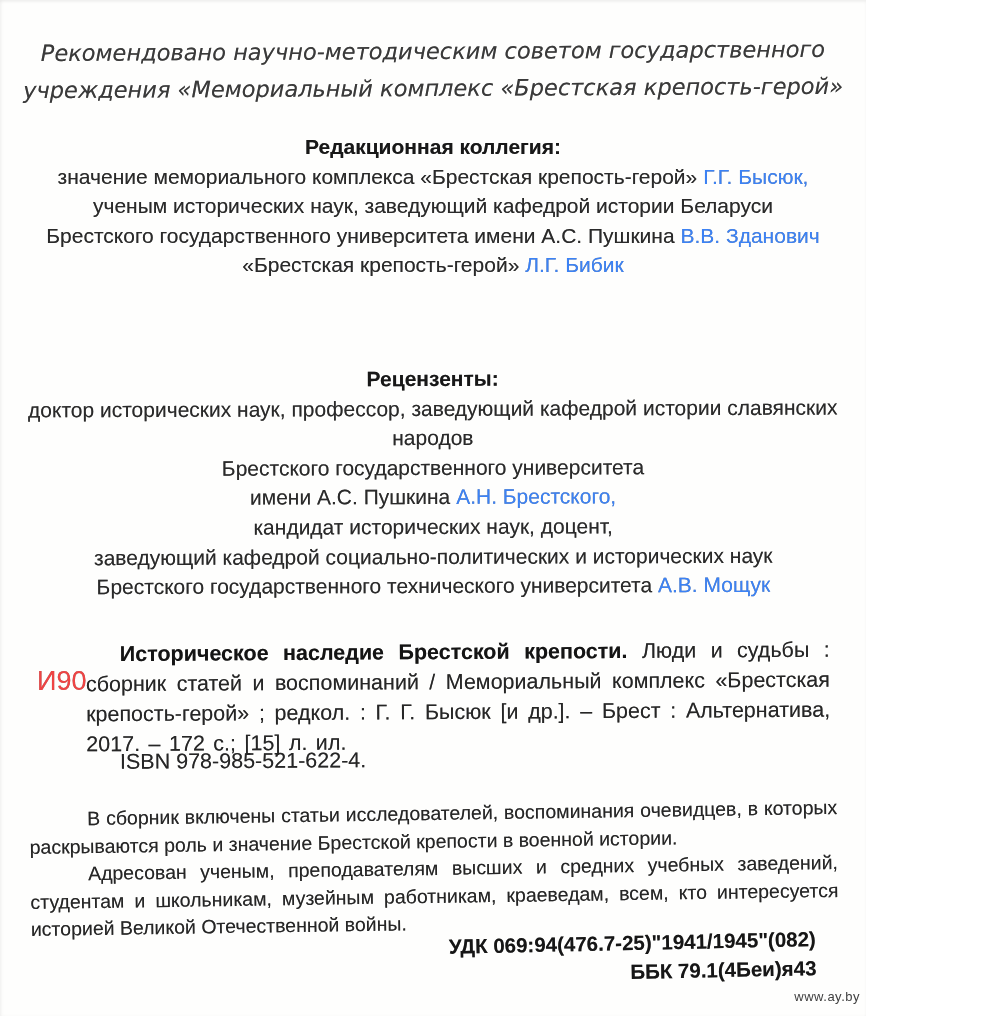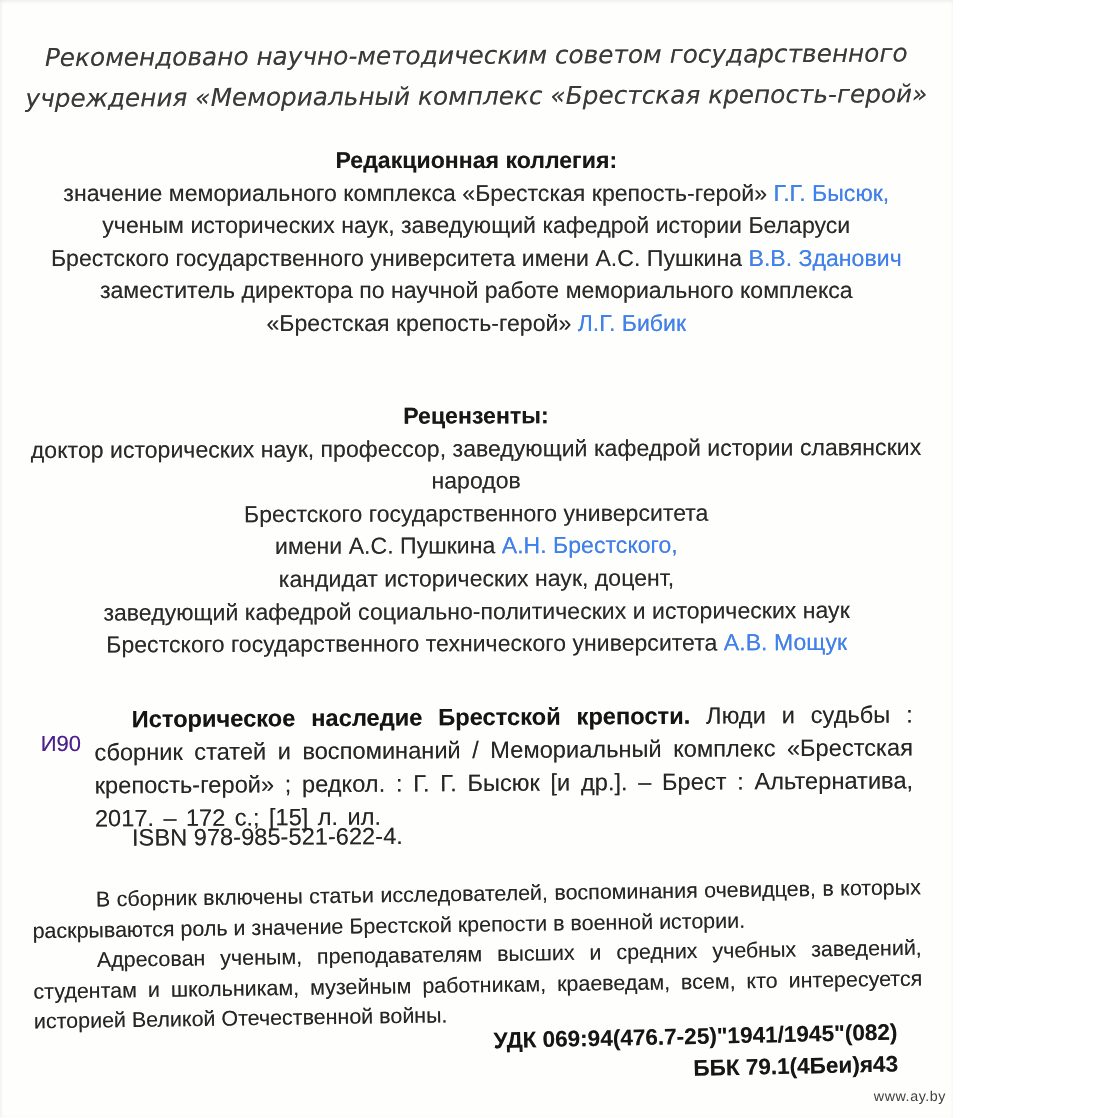--- a/index.html
+++ b/index.html
@@ -48,22 +48,22 @@
   .editorial { top: 132px; }
   .reviewers { top: 364px; transform: rotate(-0.2deg); }
   b.n { font-weight: normal; color: #3b82f6; }
   b.n:empty { display: none; }
 
   
   .catalog-index {
     position: absolute;
     top: 666px;
     left: 37px;
-    font-size: 20px;
-    color: #4c1d95;
+    font-size: 27px;
+    color: #ef4444;
   }
   .catalog {
     position: absolute;
     top: 637px;
     left: 86px;
     right: 36px;
     font-size: 21.5px;
     line-height: 30px;
     text-align: justify;
     text-indent: 34px;
@@ -124,21 +124,20 @@
   <div class="recommendation">
     <div>Рекомендовано научно-методическим советом государственного</div>
     <div>учреждения «Мемориальный комплекс «Брестская крепость-герой»</div>
   </div>
 
   <div class="cblock editorial">
     <div class="heading">Редакционная коллегия:</div>
     <div><span>значение мемориального комплекса «Брестская крепость-герой»</span> <b class="n">Г.Г. Бысюк,</b></div>
     <div><span>ученым исторических наук, заведующий кафедрой истории  Беларуси</span> </div>
     <div><span>Брестского государственного университета имени А.С. Пушкина</span> <b class="n">В.В. Зданович</b></div>
-    <div><span>заместитель директора по научной работе мемориального комплекса</span> </div>
     <div><span>«Брестская крепость-герой»</span> <b class="n">Л.Г. Бибик</b></div>
   </div>
 
   <div class="cblock reviewers">
     <div class="heading">Рецензенты:</div>
     <div><span>доктор исторических наук, профессор, заведующий кафедрой истории славянских народов</span> </div>
     <div><span>Брестского государственного университета</span> </div>
     <div><span>имени А.С. Пушкина</span> <b class="n">А.Н. Брестского,</b></div>
     <div><span>кандидат исторических наук, доцент,</span> </div>
     <div><span>заведующий кафедрой социально-политических и исторических наук</span> </div>

